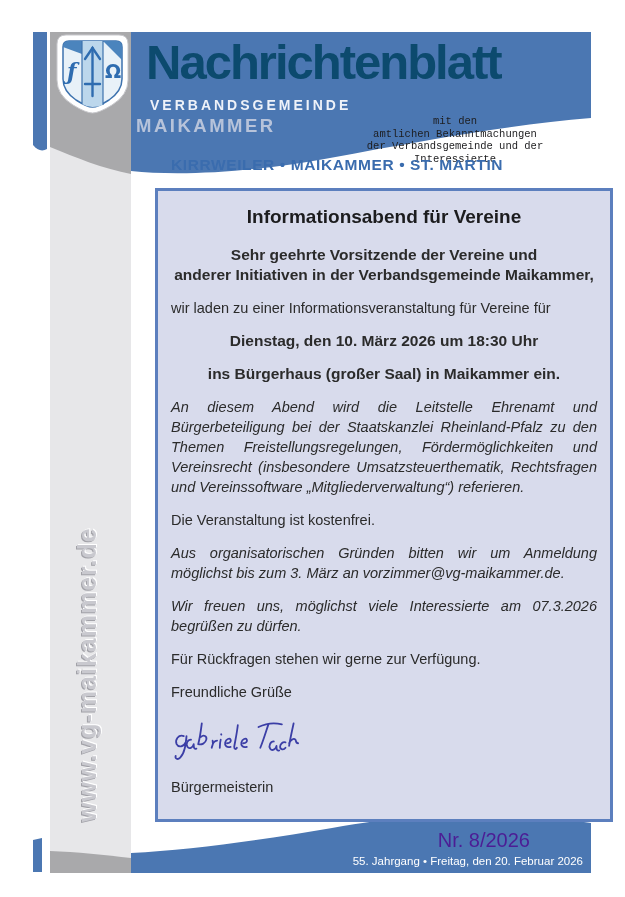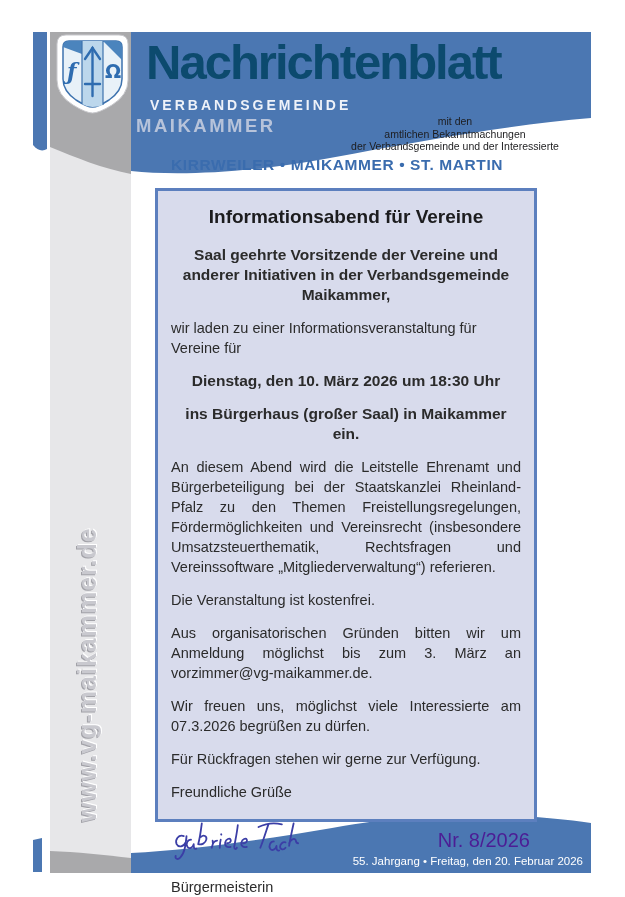--- a/index.html
+++ b/index.html
@@ -12,38 +12,38 @@
 
   
   .masthead-title{
     left:146px;top:34px;width:450px;
     font-size:49px;font-weight:bold;letter-spacing:-2px;color:#0c4a6e;
   }
   .org1{left:150px;top:97px;font-size:14px;font-weight:bold;letter-spacing:3px;color:#eef2f9;}
   .org2{left:136px;top:115px;font-size:18.5px;font-weight:bold;letter-spacing:2.5px;color:#b7c3da;}
   .subtitle{
     left:330px;top:115px;width:250px;text-align:center;
-    font-size:10.5px;line-height:12.5px;color:#1d1d1f;
+    font-size:10.5px;line-height:12.5px;color:#1d1d1f;font-family:Liberation Mono, monospace;
   }
   .municipalities{
     right:34px;top:156px;width:420px;text-align:left;
     font-size:15.5px;font-weight:bold;letter-spacing:0.6px;color:#3a6cae;
   }
 
   
   .notice-box{
-    left:155px;top:188px;width:382px;height:634px;box-sizing:border-box;
+    left:155px;top:188px;width:458px;height:634px;box-sizing:border-box;
     background:#d8dbec;border:3px solid #5c7fbe;
     padding:12px 13px 4px 13px;
     color:#2b2b2b;font-size:14.5px;line-height:20px;
   }
   .notice-box p{margin:0 0 13px 0;}
   .notice-title{font-size:19px;font-weight:bold;text-align:center;margin:4px 0 18px 0;color:#1c1c1e;}
   .b-center{font-weight:bold;text-align:center;font-size:15.5px;}
-  .just{text-align:justify;}
+  .just{text-align:justify;font-style:italic;}
   .prelinetxt{white-space:pre-line;}
   .sig-wrap{height:52px;margin:2px 0 10px 2px;}
 
   
   .vertical-url{
     left:73px;top:822px;width:370px;height:30px;
     transform:rotate(-90deg);transform-origin:0 0;
     font-size:25px;font-weight:bold;letter-spacing:1px;color:#c9c9cf;
     text-shadow:1px 1px 0 #ffffff,-1px -1px 0 #a2a2a8;
     white-space:nowrap;
@@ -103,21 +103,21 @@
   <div class="abs subtitle">
     <div>mit den</div>
     <div>amtlichen Bekanntmachungen</div>
     <div>der Verbandsgemeinde und der Interessierte</div>
   </div>
 
   <div class="abs municipalities">KIRRWEILER • MAIKAMMER • ST. MARTIN</div>
 
   <div class="abs notice-box">
     <div class="notice-title">Informationsabend für Vereine</div>
-    <p class="b-center prelinetxt">Saal geehrte Vorsitzende der Vereine und
+    <p class="b-center prelinetxt">Sehr geehrte Vorsitzende der Vereine und
 anderer Initiativen in der Verbandsgemeinde Maikammer,</p>
     <p>wir laden zu einer Informationsveranstaltung für Vereine für</p>
     <p class="b-center">Dienstag, den 10. März 2026 um 18:30 Uhr</p>
     <p class="b-center">ins Bürgerhaus (großer Saal) in Maikammer ein.</p>
     <p class="just">An diesem Abend wird die Leitstelle Ehrenamt und Bürgerbeteiligung bei der Staatskanzlei Rheinland-Pfalz zu den Themen Freistellungs­regelungen, Fördermöglichkeiten und Vereinsrecht (insbesondere Umsatzsteuerthematik, Rechtsfragen und Vereinssoftware „Mitglieder­verwaltung“) referieren.</p>
     <p>Die Veranstaltung ist kostenfrei.</p>
     <p class="just">Aus organisatorischen Gründen bitten wir um Anmeldung möglichst bis zum 3. März an vorzimmer@vg-maikammer.de.</p>
     <p class="just">Wir freuen uns, möglichst viele Interessierte am 07.3.2026 begrüßen zu dürfen.</p>
     <p>Für Rückfragen stehen wir gerne zur Verfügung.</p>
     <p>Freundliche Grüße</p>

